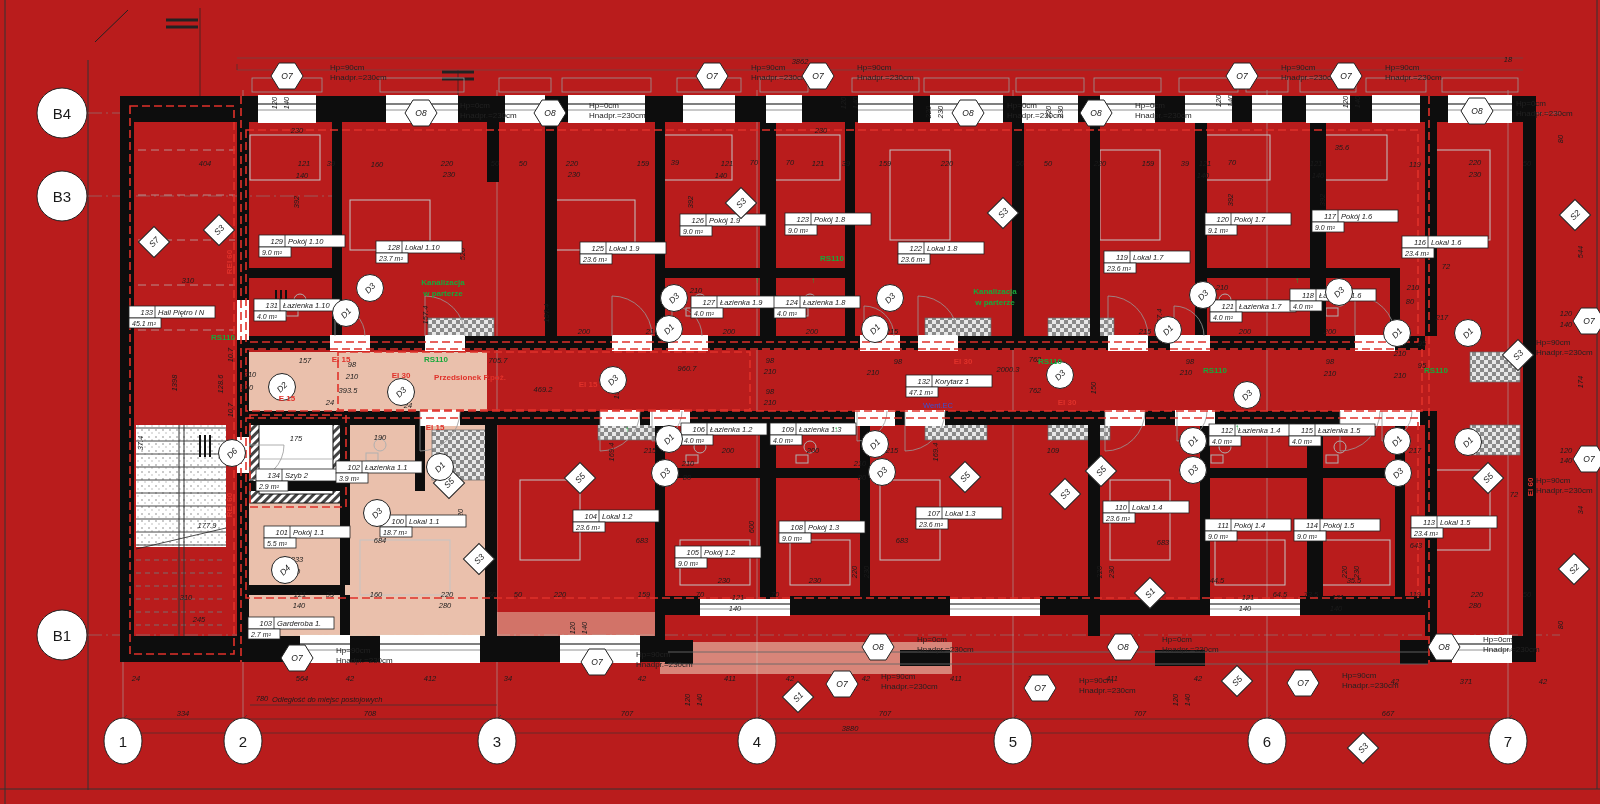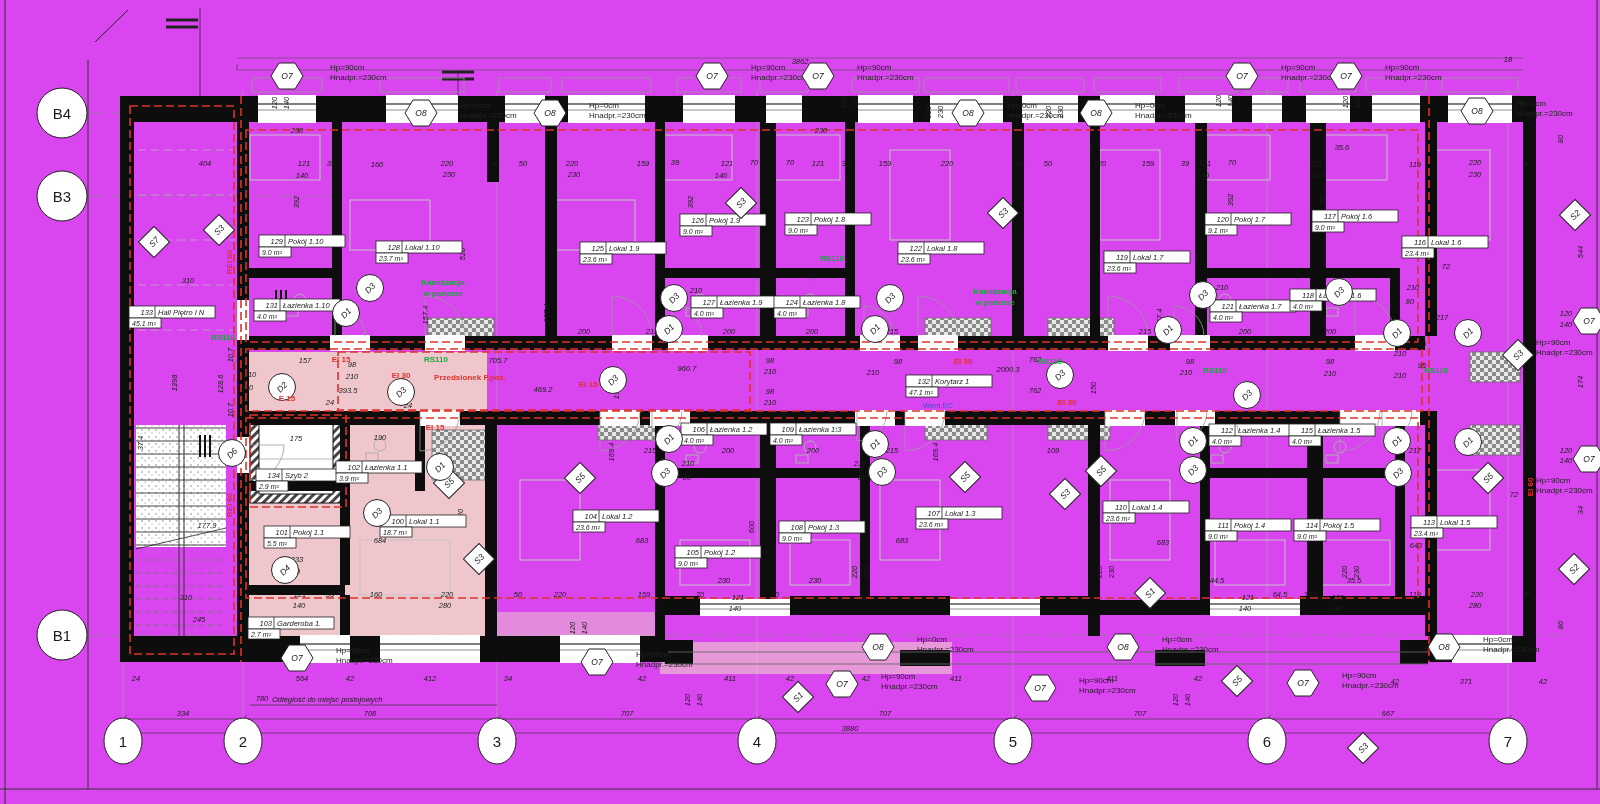--- a/index.html
+++ b/index.html
@@ -1,16 +1,16 @@
 <!DOCTYPE html>
 <html><head>
 <meta charset="utf-8">
 <style>
   html,body{margin:0;padding:0;background:#fff;}
-  #stage{position:relative;width:1600px;height:804px;background:#d946ef;overflow:hidden;
+  #stage{position:relative;width:1600px;height:804px;background:#b91c1c;overflow:hidden;
          font-family:"Liberation Sans",sans-serif;}
   svg text{font-family:"Liberation Sans",sans-serif;fill:#1a1a1a;}
   .dim{font-size:7.5px;font-style:italic;fill:#1c1c1c;}
   .roomnum,.roomname{font-size:7.5px;font-style:italic;}
   .area{font-size:7px;font-style:italic;}
   .mk{font-size:8.5px;font-style:italic;}
   .bub{font-size:15px;}
   .note{font-size:8px;fill:#222;}
   .fire{fill:#e0312a;font-size:8px;font-weight:bold;}
   .green{fill:#17a93b;font-size:8px;font-weight:bold;}

